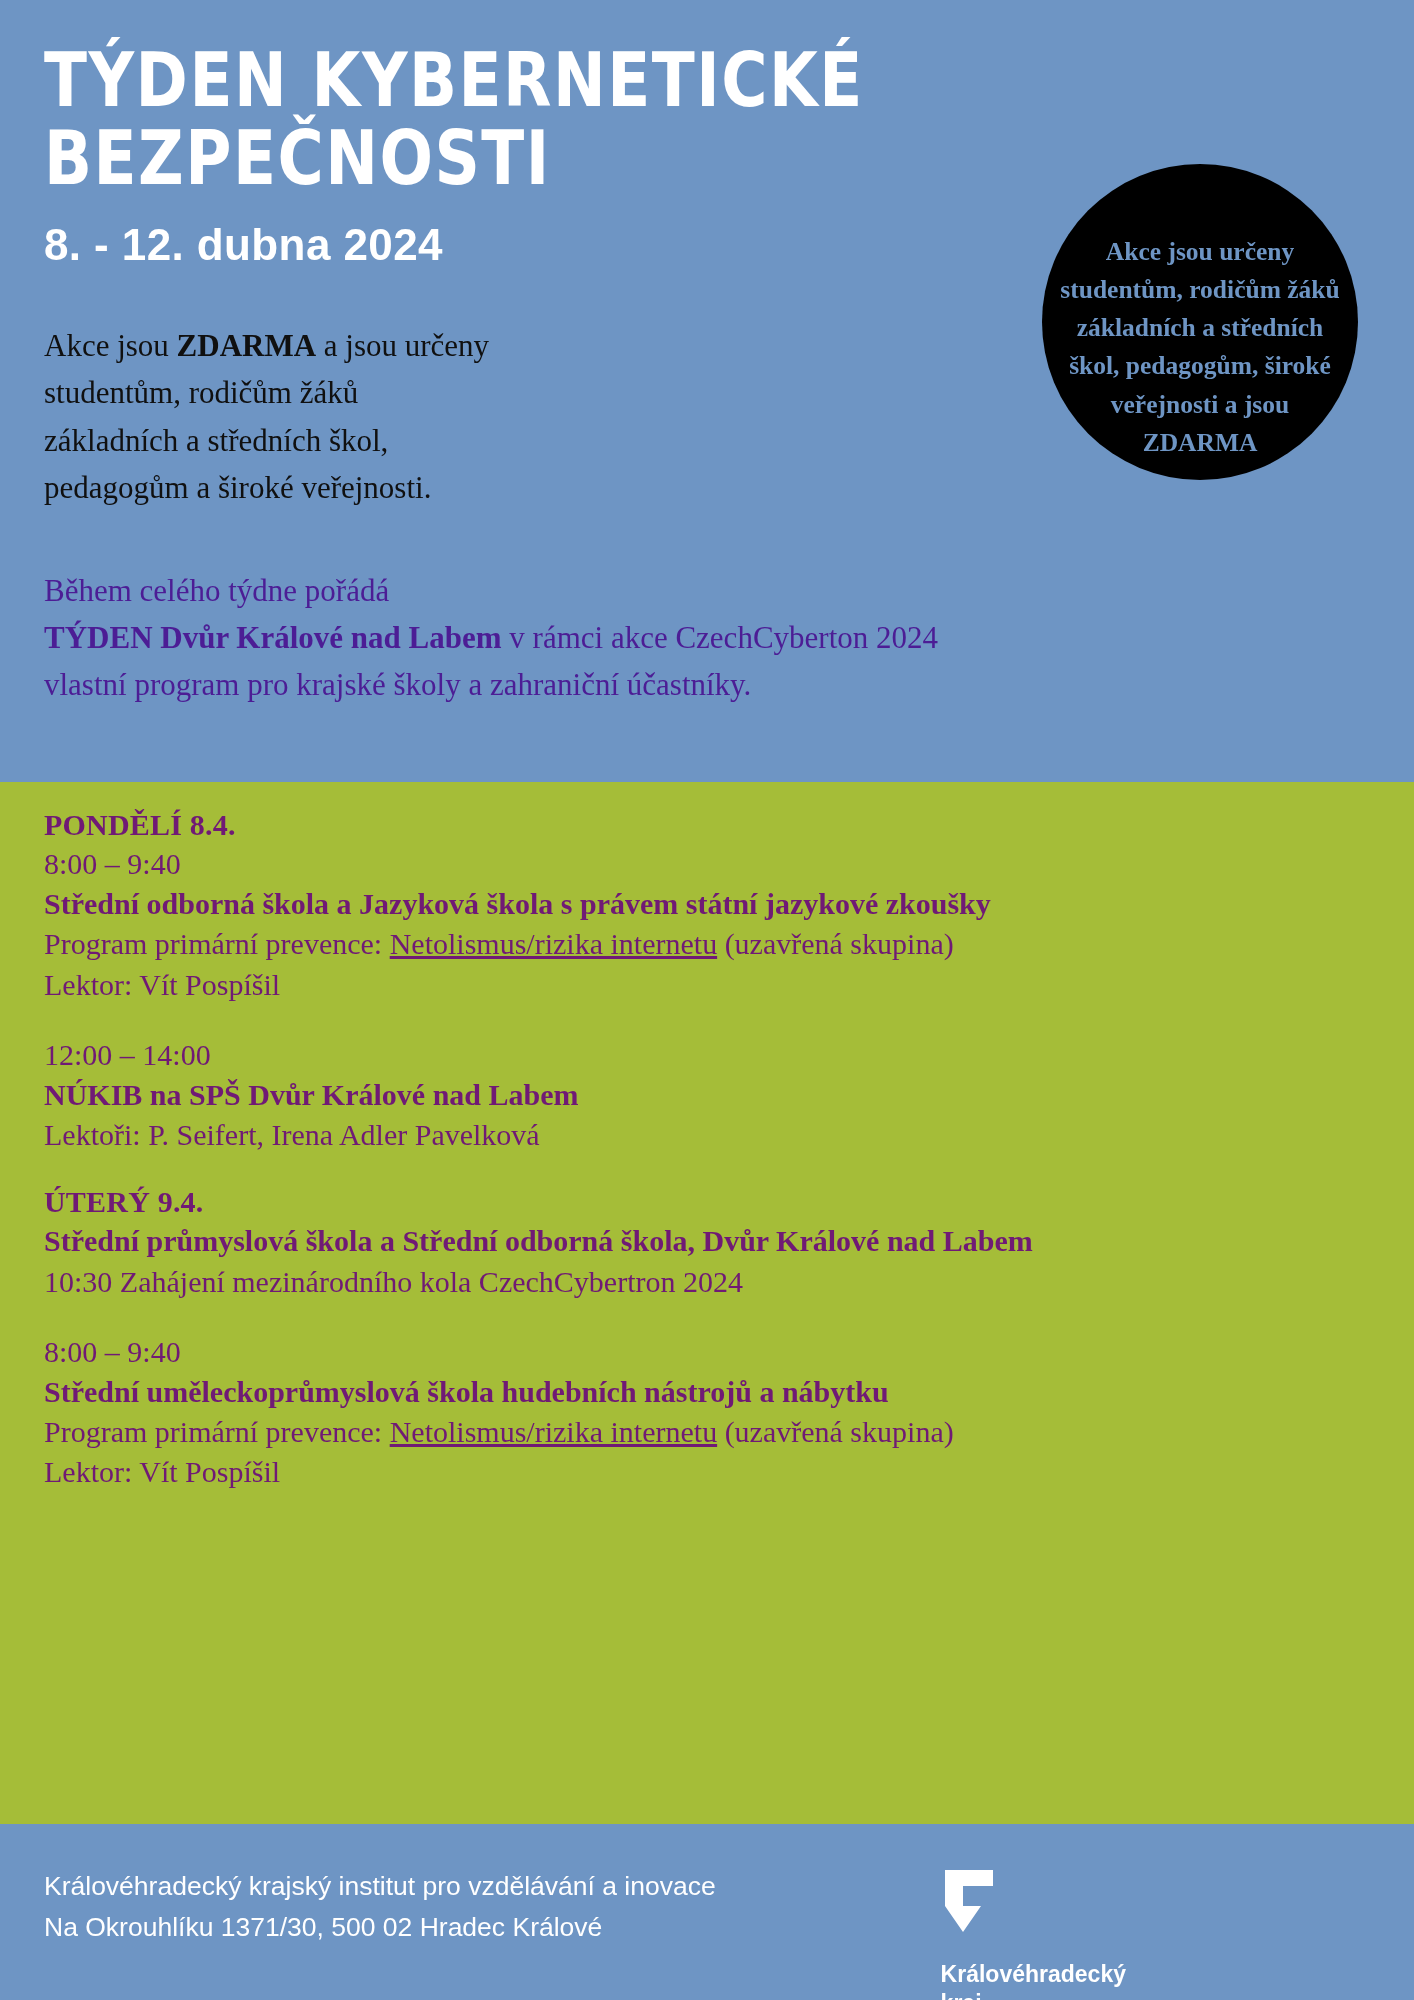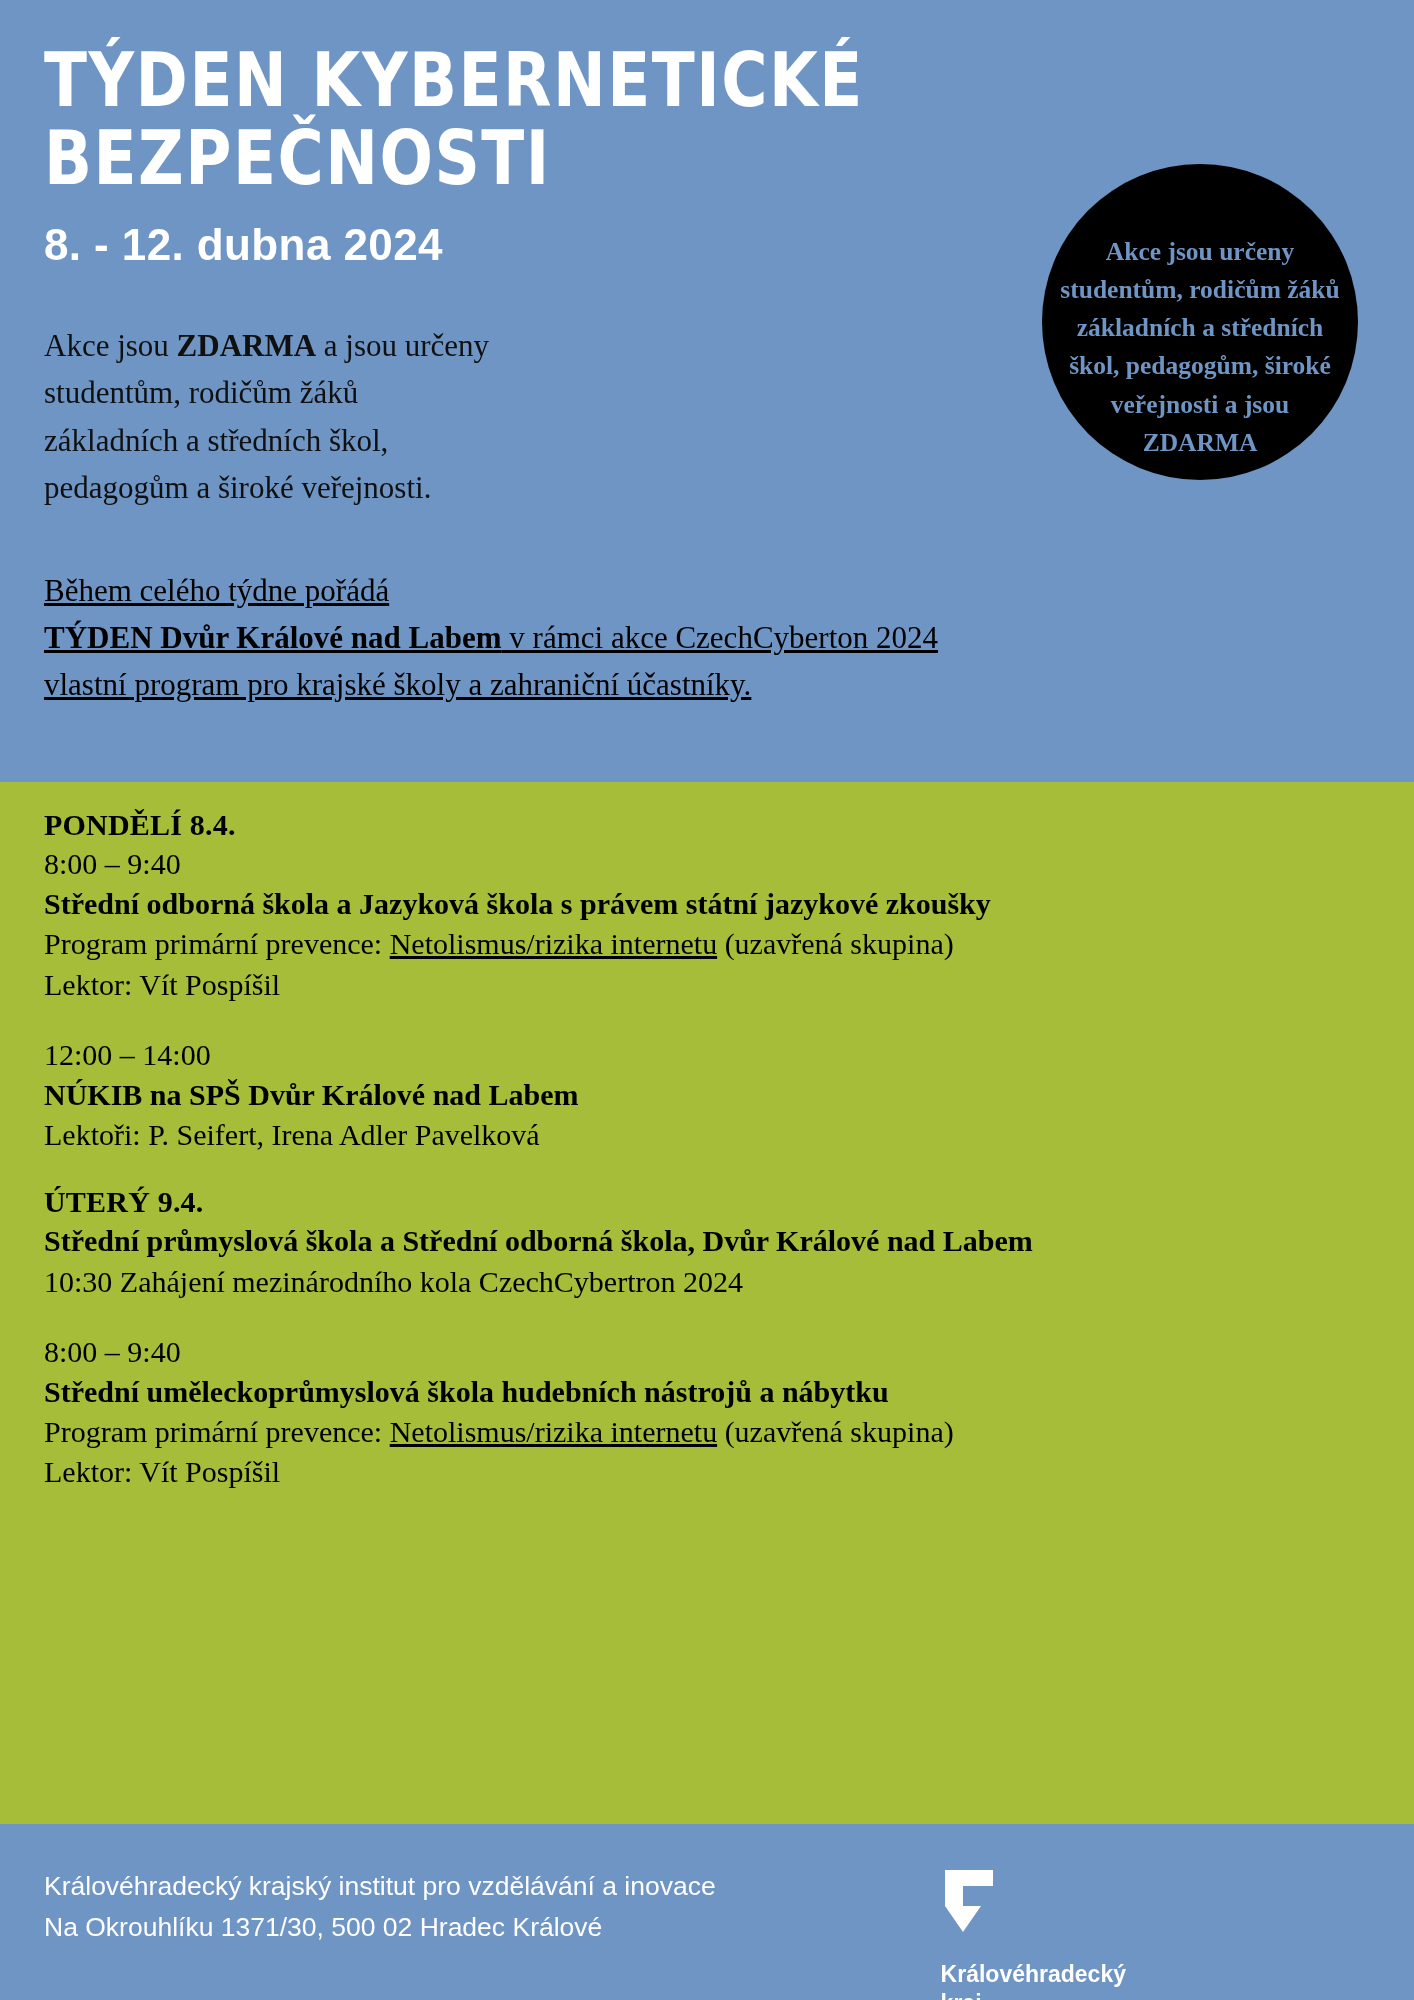--- a/index.html
+++ b/index.html
@@ -51,27 +51,26 @@
   .intro {
     color: #101010;
     font-family: "Liberation Serif", serif;
     font-size: 31px;
     line-height: 1.52;
     margin-top: 52px;
     max-width: 640px;
   }
   .intro b { font-weight: bold; }
   .intro2 {
-    color: #000000;
+    color: #4c1d95;
     font-family: "Liberation Serif", serif;
     font-size: 31px;
     line-height: 1.52;
     margin-top: 56px;
     max-width: 1160px;
-    text-decoration: underline;
   }
   .bubble {
     position: absolute;
     right: 56px;
     top: 164px;
     width: 316px;
     height: 316px;
     border-radius: 50%;
     background: #000000;
     display: flex;
@@ -88,21 +87,21 @@
     font-size: 25.5px;
     line-height: 1.5;
   }
 
   
   .program {
     background: #a5bd38;
     flex: 1;
     padding: 26px 44px 10px 44px;
     box-sizing: border-box;
-    color: #000000;
+    color: #701a75;
     font-family: "Liberation Serif", serif;
   }
   .day-heading {
     font-weight: bold;
     font-size: 30px;
     margin: 0 0 2px 0;
     letter-spacing: 0.2px;
   }
   .block { margin-bottom: 30px; }
   .block:last-child { margin-bottom: 0; }

